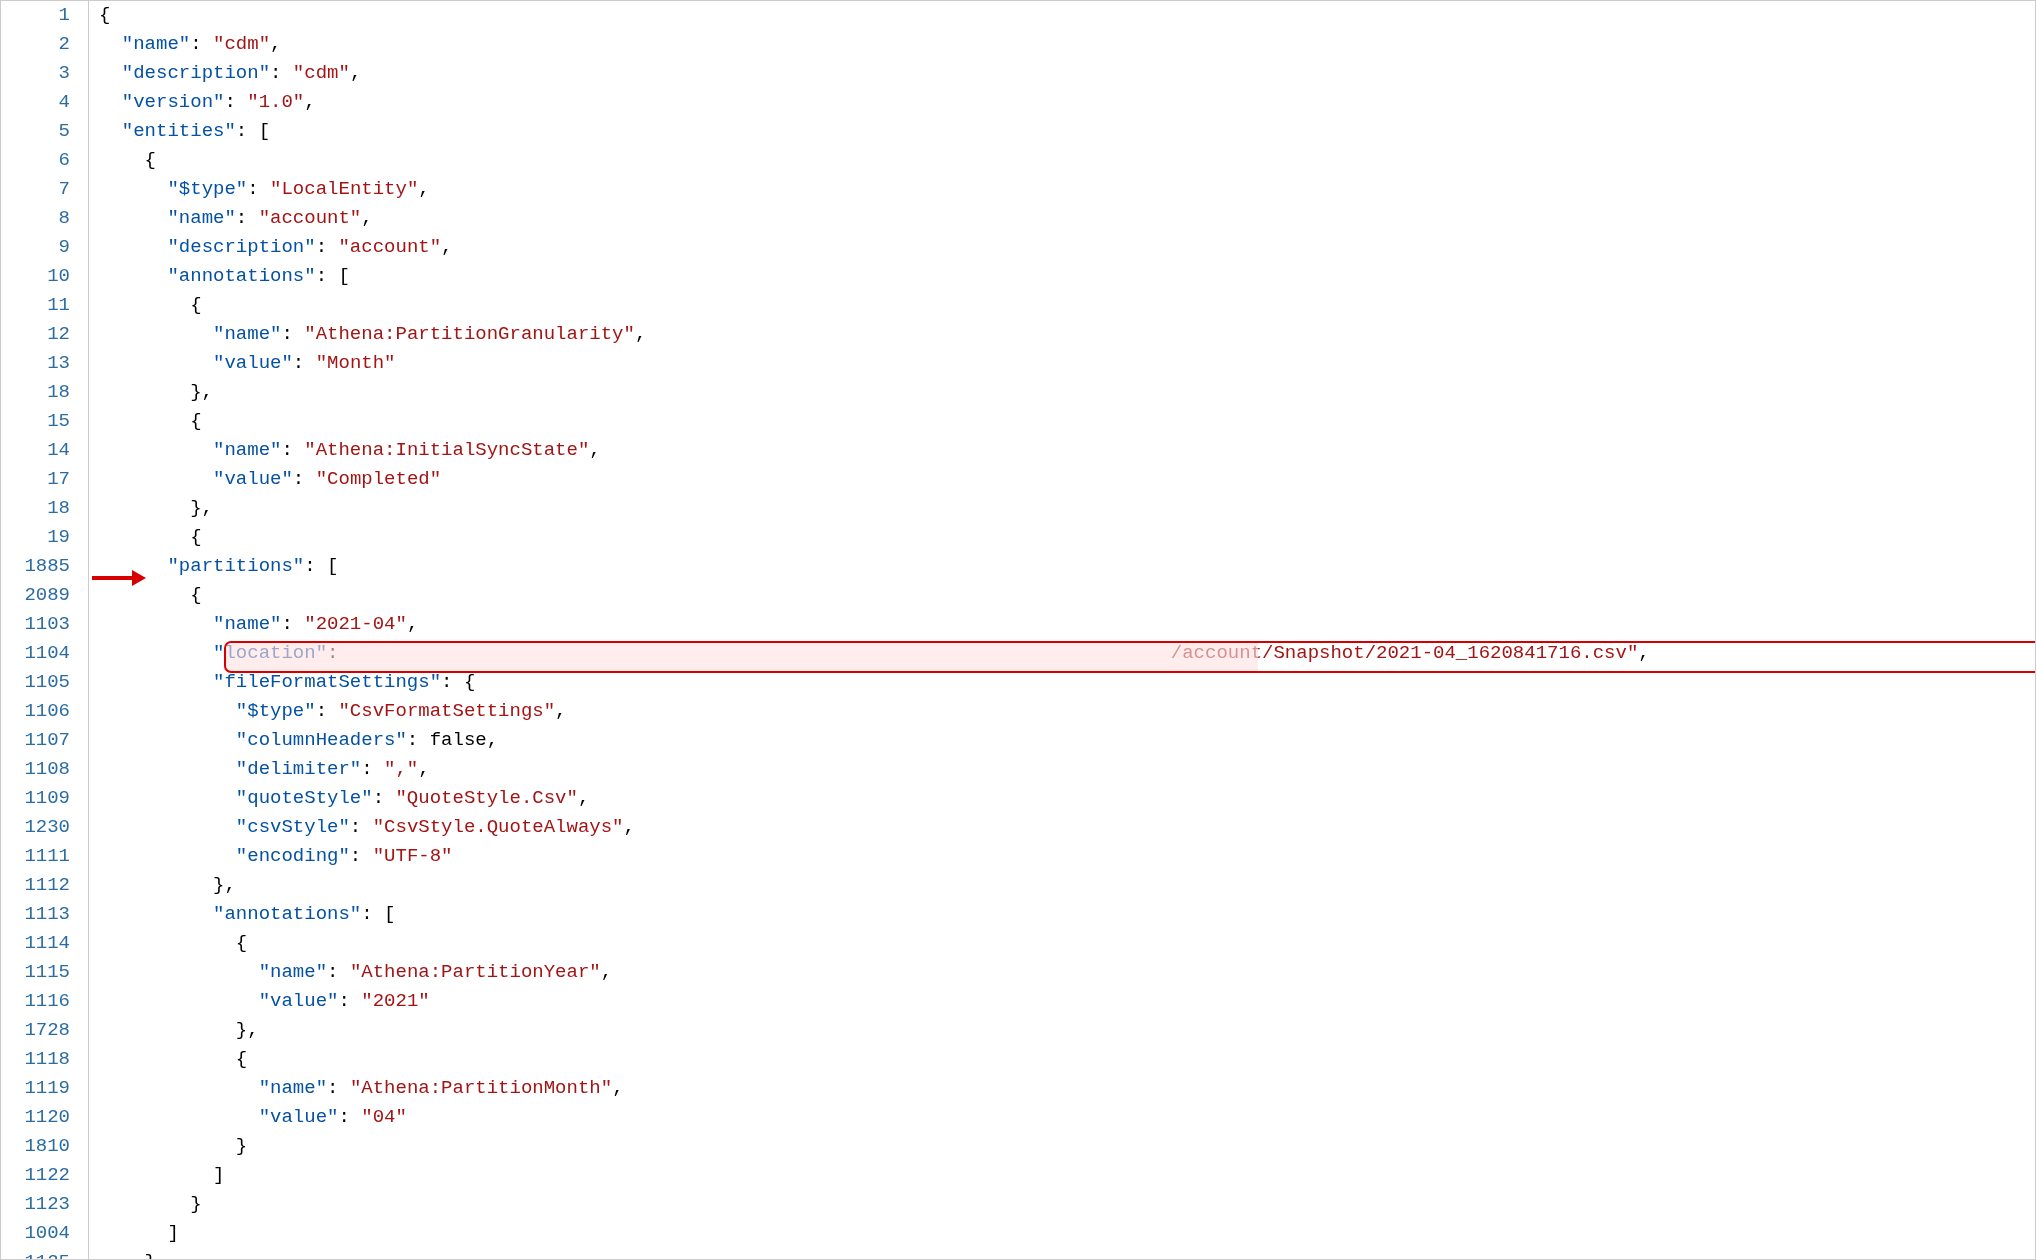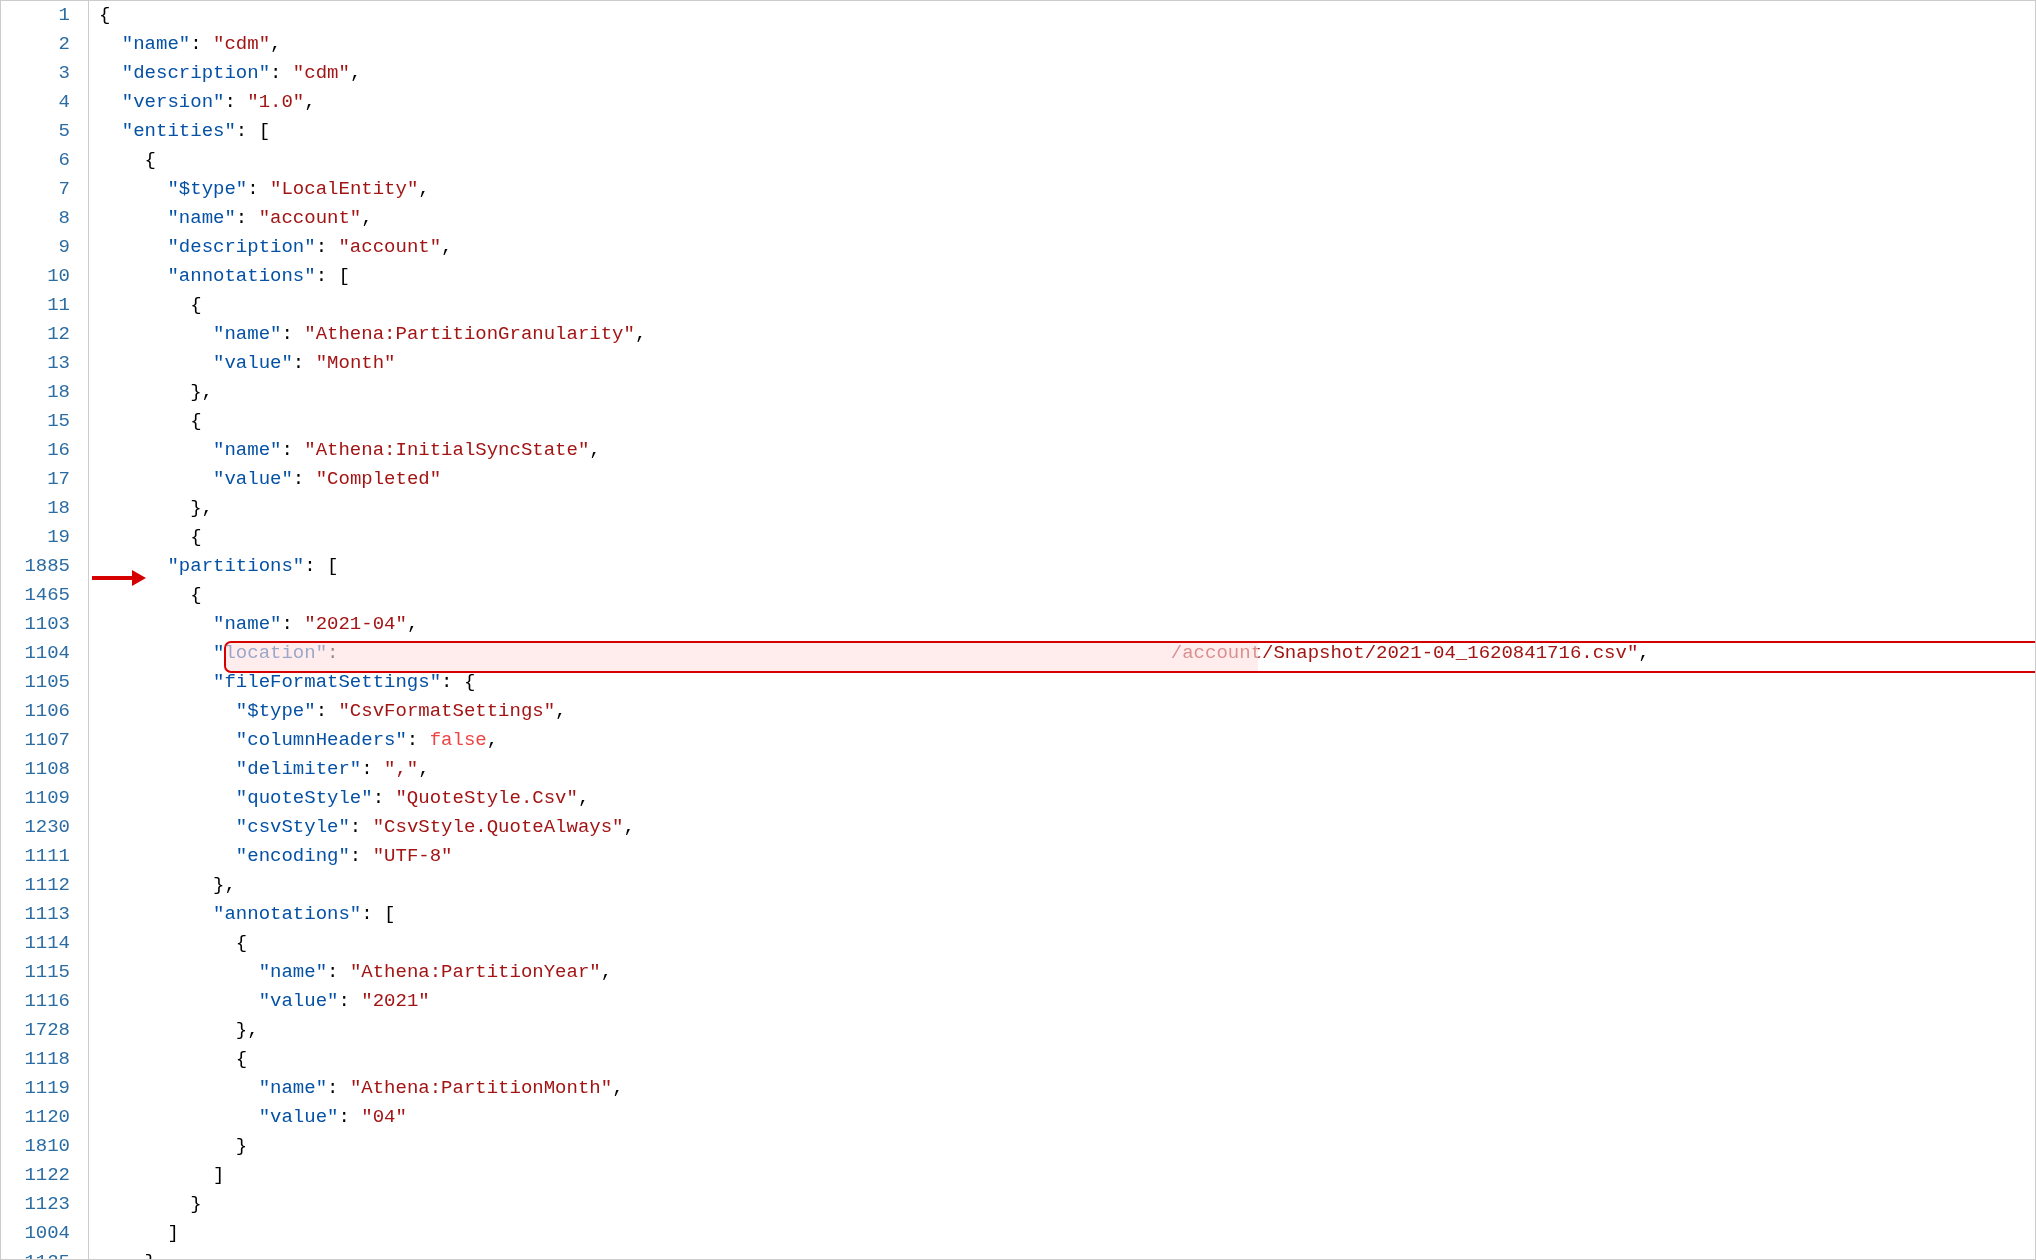--- a/index.html
+++ b/index.html
@@ -28,21 +28,21 @@
 }
 .gutter div { height: 29px; }
 .code {
   flex: 1;
   padding-left: 10px;
   position: relative;
 }
 .line { height: 29px; white-space: pre; }
 .key { color: #0451a5; }
 .string { color: #a31515; }
-.boolean { color: #ef4444; }
+.boolean { color: #000000; }
 .punct { color: #000; }
 
 .arrow {
   position: absolute;
   left: 3px;
   top: 570px;
   width: 55px;
   height: 14px;
   pointer-events: none;
 }
@@ -90,26 +90,26 @@
       <div>6</div>
       <div>7</div>
       <div>8</div>
       <div>9</div>
       <div>10</div>
       <div>11</div>
       <div>12</div>
       <div>13</div>
       <div>18</div>
       <div>15</div>
-      <div>16</div>
+      <div>14</div>
       <div>17</div>
       <div>18</div>
       <div>19</div>
       <div>1885</div>
-      <div>1465</div>
+      <div>2089</div>
       <div>1103</div>
       <div>1104</div>
       <div>1105</div>
       <div>1106</div>
       <div>1107</div>
       <div>1108</div>
       <div>1109</div>
       <div>1230</div>
       <div>1111</div>
       <div>1112</div>

